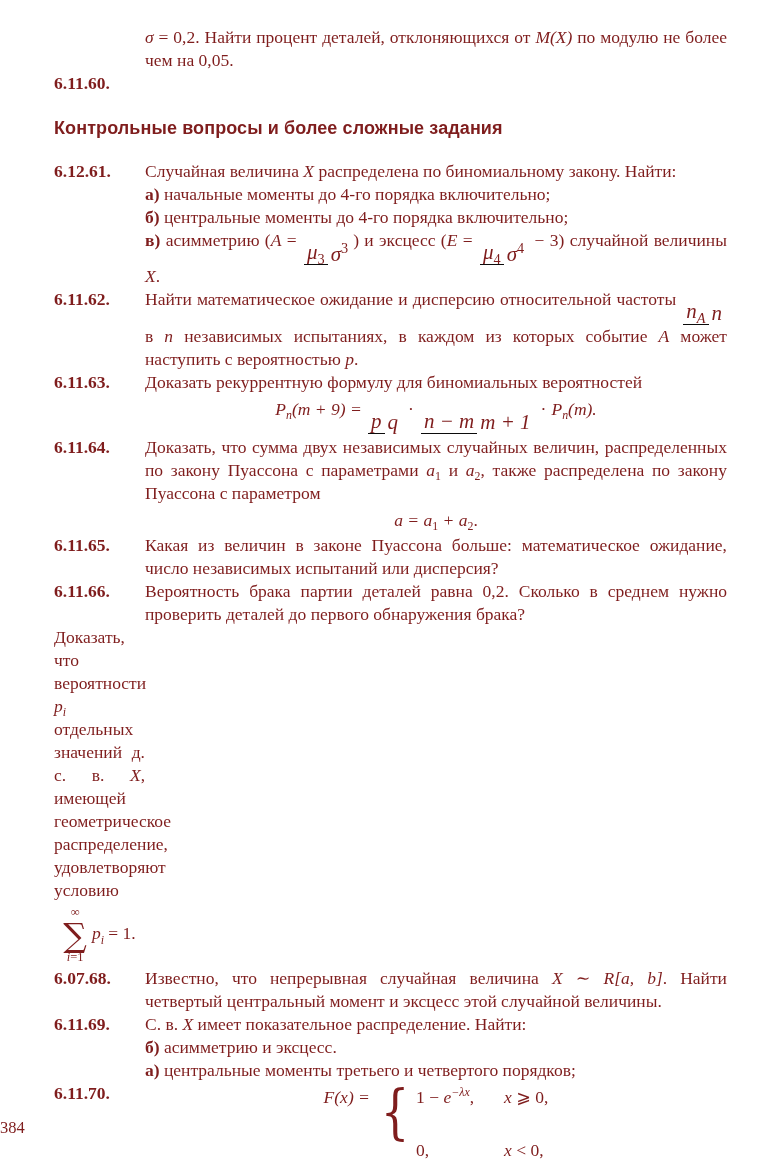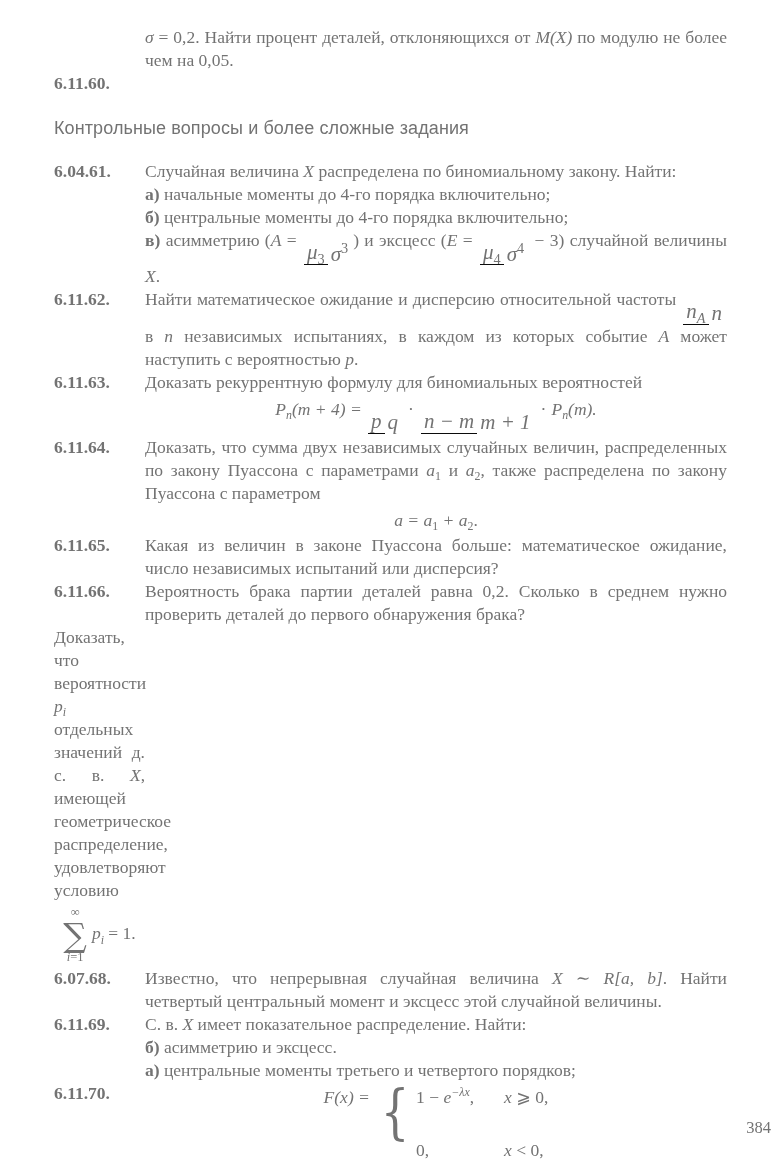--- a/index.html
+++ b/index.html
@@ -1,64 +1,64 @@
 <!DOCTYPE html>
 <html lang="ru"><head>
 <meta charset="utf-8">
 <style>
   html,body{margin:0;padding:0;background:#e8e8e8;}
   .page{width:771px;height:1172px;background:#ffffff;position:relative;overflow:hidden;
-        font-family:"Liberation Serif","DejaVu Serif",serif;color:#737373;}
+        font-family:"Liberation Serif","DejaVu Serif",serif;color:#7f1d1d;}
   .content{position:absolute;left:54px;top:26px;width:673px;font-size:17.5px;line-height:23px;}
   .prob{display:grid;grid-template-columns:91px 1fr;}
   .pnum{font-weight:700;white-space:nowrap;}
   .ptext{text-align:justify;hyphens:auto;-webkit-hyphens:auto;}
   .subline{text-align:justify;hyphens:auto;-webkit-hyphens:auto;}
   .sl{font-weight:700;}
   .m{font-style:italic;}
   sub{font-size:68%;line-height:0;vertical-align:-0.35em;}
   sup{font-size:68%;line-height:0;vertical-align:0.55em;}
-  .sechead{font-family:"Liberation Sans","DejaVu Sans",sans-serif;font-weight:400;
+  .sechead{font-family:"Liberation Sans","DejaVu Sans",sans-serif;font-weight:700;
            font-size:18px;margin:22px 0 20px 0;letter-spacing:0.1px;}
   .frac{display:inline-flex;align-items:center;vertical-align:-0.62em;
         line-height:1.02;margin:0 2px;font-size:21px;}
   .frac .fn{padding:0 3px 1px;border-bottom:1.4px solid #0b0b0b;}
   .frac .fd{padding:1px 3px 0;}
   .dformula{text-align:center;margin:4px 0 2px 0;}
   .bigsum{display:inline-flex;flex-direction:column;align-items:center;line-height:1;
           vertical-align:middle;margin:0 5px 0 0;}
   .bigsum .lim{font-size:12.5px;line-height:1.1;}
   .bigsum .sg{font-size:33px;line-height:0.95;font-family:"DejaVu Serif","Liberation Serif",serif;}
   .cases{display:inline-flex;align-items:flex-start;text-align:left;}
   .brace{font-size:60px;font-weight:400;line-height:0.85;transform:scaleX(0.75);
          font-family:"DejaVu Serif",serif;margin-right:2px;}
   .casegrid{display:grid;grid-template-columns:auto auto;column-gap:44px;row-gap:3px;gap:30px;}
   .lhs{margin-right:6px;}
-  .pageno{position:absolute;left:0;width:771px;text-align:right;top:1118px;font-size:16.5px;}
+  .pageno{position:absolute;left:0;width:771px;text-align:left;top:1118px;font-size:16.5px;}
   .dot{padding:0 5px;}
 </style>
 </head>
 <body>
 
 <div class="page">
   <div class="content">
 
     <div class="prob">
       <div class="pnum"></div>
       <div class="ptext"><span class="m">σ</span><span> = 0,2. Найти процент деталей, отклоняющихся от </span><span class="m">M(X)</span><span> по модулю не более чем на 0,05.</span></div>
     </div>
 
     <div class="prob">
       <div class="pnum">6.11.60.</div>
     </div>
 
     <div class="sechead">Контрольные вопросы и более сложные задания</div>
 
     <div class="prob">
-      <div class="pnum">6.04.61.</div>
+      <div class="pnum">6.12.61.</div>
       <div>
         <div class="ptext"><span>Случайная величина </span><span class="m">X</span><span> распределена по биномиальному закону. Найти:</span></div>
         <div class="subline"><span class="sl">а)</span><span> начальные моменты до 4-го порядка включительно;</span></div>
         <div class="subline"><span class="sl">б)</span><span> центральные моменты до 4-го порядка включительно;</span></div>
         <div class="subline"><span class="sl">в)</span><span> асимметрию (</span><span class="m">A</span><span> = </span><span class="frac">
               <span class="fn"><span class="m">μ</span><sub>3</sub></span>
               <span class="fd"><span class="m">σ</span><sup>3</sup></span>
             </span><span>) и эксцесс (</span><span class="m">E</span><span> = </span><span class="frac">
               <span class="fn"><span class="m">μ</span><sub>4</sub></span>
               <span class="fd"><span class="m">σ</span><sup>4</sup></span>
@@ -71,21 +71,21 @@
       <div class="ptext"><span>Найти математическое ожидание и дисперсию относительной частоты </span><span class="frac">
             <span class="fn"><span class="m">n</span><sub class="m">A</sub></span>
             <span class="fd m">n</span>
           </span><span> в </span><span class="m">n</span><span> независимых испытаниях, в каждом из которых событие </span><span class="m">A</span><span> может наступить с вероятностью </span><span class="m">p</span><span>.</span></div>
     </div>
 
     <div class="prob">
       <div class="pnum">6.11.63.</div>
       <div>
         <div class="ptext">Доказать рекуррентную формулу для биномиальных вероятностей</div>
-        <div class="dformula"><span class="m">P</span><sub class="m">n</sub><span class="m">(m + 4) = </span><span class="frac">
+        <div class="dformula"><span class="m">P</span><sub class="m">n</sub><span class="m">(m + 9) = </span><span class="frac">
               <span class="fn m">p</span>
               <span class="fd m">q</span>
             </span><span class="dot">·</span><span class="frac">
               <span class="fn m">n − m</span>
               <span class="fd m">m + 1</span>
             </span><span class="dot">·</span><span class="m">P</span><sub class="m">n</sub><span class="m">(m).</span></div>
       </div>
     </div>
 
     <div class="prob">

